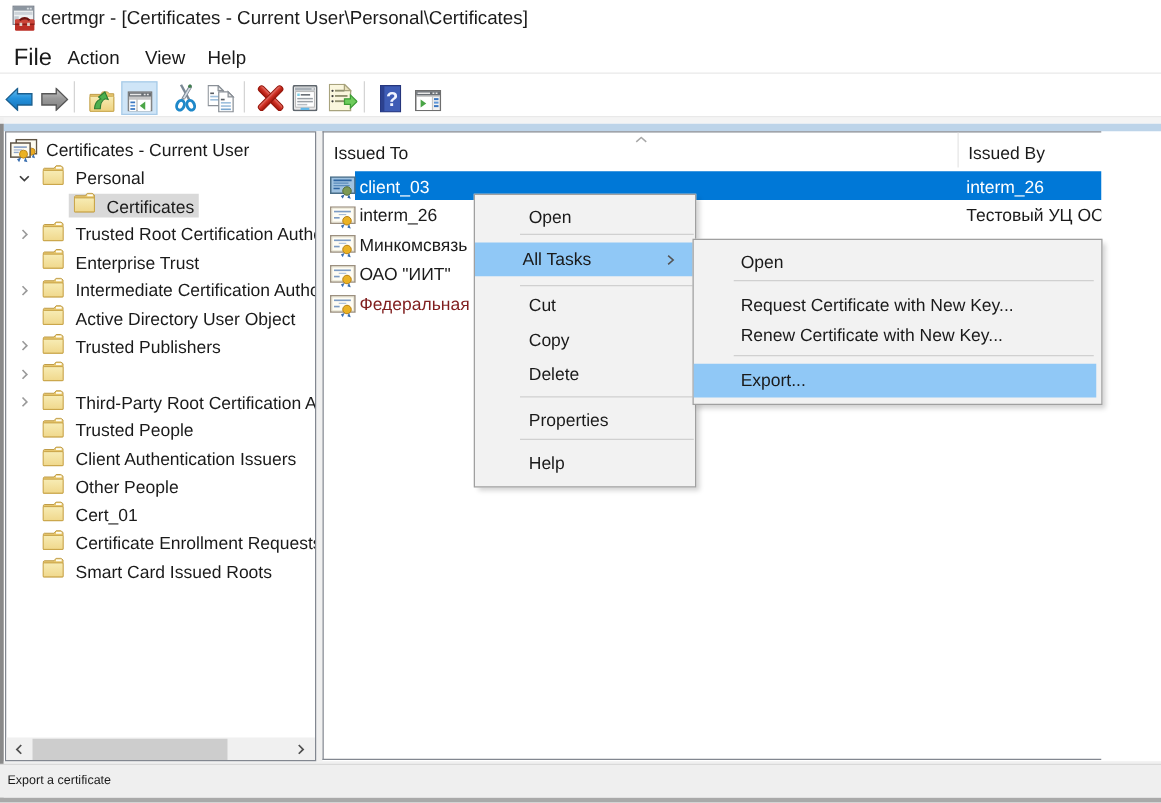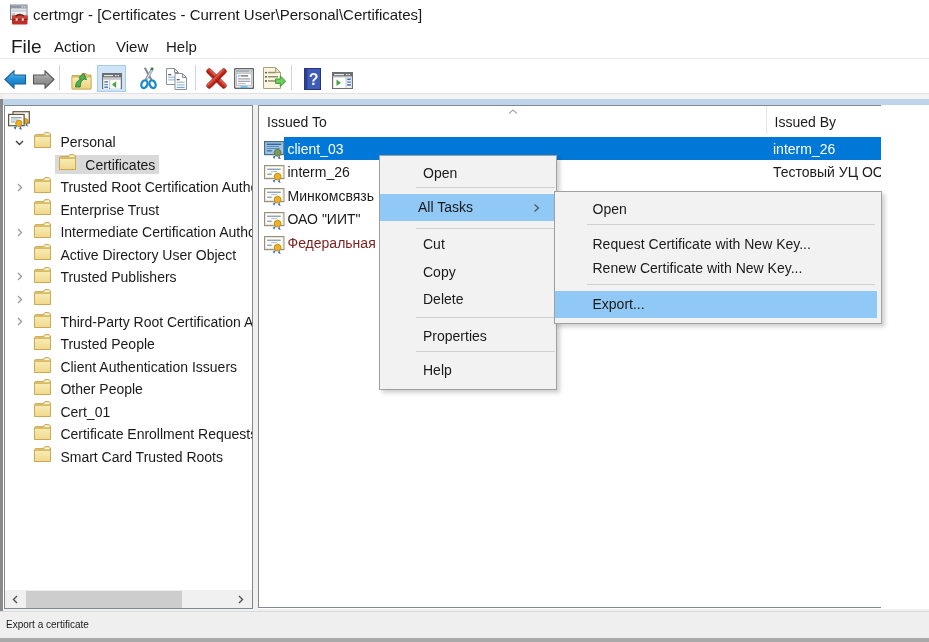--- a/index.html
+++ b/index.html
@@ -215,20 +215,21 @@
 <div class="abs" style="left:0;top:99px;width:3px;height:539px;background:#8a8a8a"></div>
 <div class="abs" style="left:0;top:638px;width:929px;height:4px;background:#a9a9a9"></div>
 
 <div class="abs" style="left:253px;top:105px;width:5px;height:504px;background:#f0f0f0"></div>
 <div class="abs" style="left:3px;top:609px;width:926px;height:3px;background:#f0f0f0"></div>
 
 <div class="abs" id="leftpanel" style="left:4px;top:105px;width:249px;height:504px;background:#fff;border:1px solid #828790;overflow:hidden">
 <svg class="abs" style="left:3px;top:5.0px" width="22" height="19" viewBox="0 0 22 19">
       <use href="#rooticon"></use>
     </svg>
+<div class="txt" style="left:31.8px;top:3.7px">Certificates - Current User</div>
 <svg class="abs" style="left:9.5px;top:33.6px" width="9" height="6" viewBox="0 0 9 6">
       <path d="M1 1 L4.5 4.5 L8 1" fill="none" stroke="#3f3f3f" stroke-width="1.4"></path>
     </svg>
 <svg class="abs" style="left:29px;top:25.8px" width="17" height="17" viewBox="0 0 17 17">
       <use href="#folder"></use>
     </svg>
 <div class="txt" style="left:55.4px;top:26.2px">Personal</div>
 <div class="abs" style="left:50px;top:49.4px;width:103.5px;height:18.2px;background:#d9d9d9"></div>
 <svg class="abs" style="left:53.5px;top:48.2px" width="17" height="17" viewBox="0 0 17 17">
       <use href="#folder"></use>
@@ -292,21 +293,21 @@
       <use href="#folder"></use>
     </svg>
 <div class="txt" style="left:55.4px;top:295.8px">Cert_01</div>
 <svg class="abs" style="left:29px;top:317.9px" width="17" height="17" viewBox="0 0 17 17">
       <use href="#folder"></use>
     </svg>
 <div class="txt" style="left:55.4px;top:318.3px">Certificate Enrollment Requests</div>
 <svg class="abs" style="left:29px;top:340.3px" width="17" height="17" viewBox="0 0 17 17">
       <use href="#folder"></use>
     </svg>
-<div class="txt" style="left:55.4px;top:340.7px">Smart Card Trusted Roots</div>
+<div class="txt" style="left:55.4px;top:340.7px">Smart Card Issued Roots</div>
 <div class="abs" style="left:0;top:484px;width:247px;height:18px;background:#f0f0f0"></div>
 <div class="abs" style="left:21px;top:484.5px;width:156px;height:17px;background:#cdcdcd"></div>
 <svg class="abs" style="left:7px;top:488.5px" width="6" height="9" viewBox="0 0 6 9">
       <path d="M5 1 L1.5 4.5 L5 8" fill="none" stroke="#505050" stroke-width="1.4"></path>
     </svg>
 <svg class="abs" style="left:233px;top:488.5px" width="6" height="9" viewBox="0 0 6 9">
       <path d="M1 1 L4.5 4.5 L1 8" fill="none" stroke="#505050" stroke-width="1.4"></path>
     </svg>
 </div>
 

